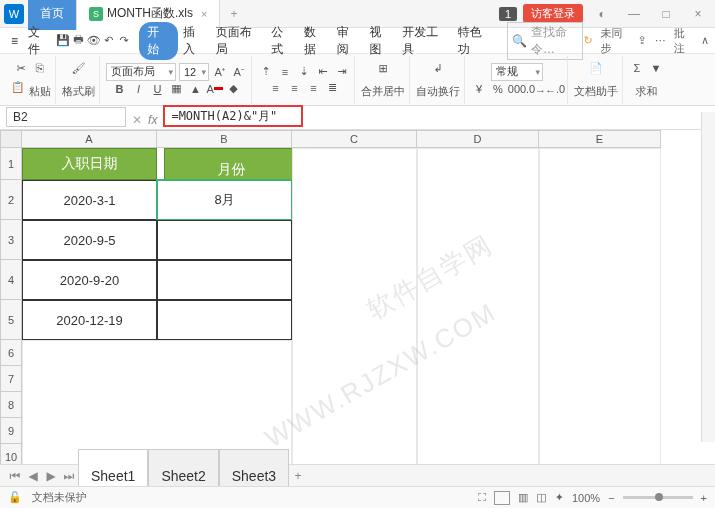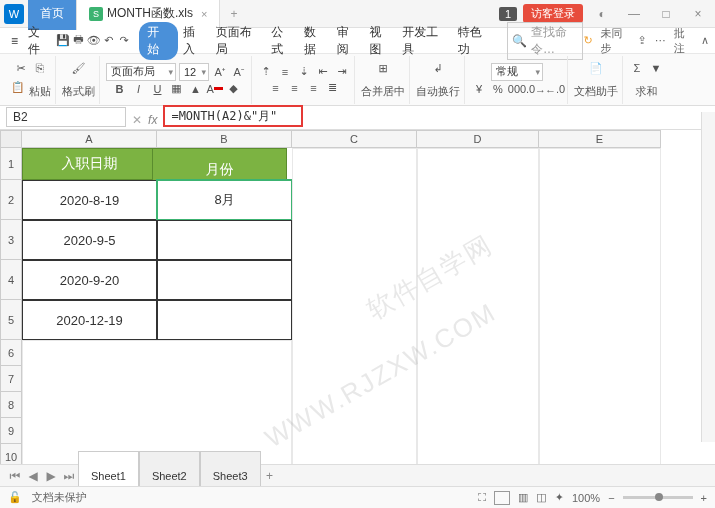--- a/index.html
+++ b/index.html
@@ -46,21 +46,21 @@
 .cells{position:absolute;top:18px;left:22px}
 .cell{position:absolute;border:1px solid #e8e8e8;display:flex;align-items:center;justify-content:center;font-size:13px;background:#fff}
 .hd-cell{background:#7cb342;color:#fff;font-size:14px;border:1px solid #5a8c2e}
 .data-cell{border:1.5px solid #333}
 .sel-cell{outline:2px solid #3cb371;outline-offset:-1px}
 .watermark{position:absolute;font-size:26px;color:rgba(150,150,150,0.22);transform:rotate(-30deg);pointer-events:none;letter-spacing:2px}
 .wm1{top:130px;left:360px}
 .wm2{top:230px;left:250px}
 .sheet-tabs{position:absolute;bottom:22px;left:0;right:0;height:22px;border-top:1px solid #ddd;background:#f5f5f5;display:flex;align-items:center;padding:0 6px;gap:0}
 .nav-arrow{width:18px;text-align:center;color:#888;cursor:pointer}
-.sheet-tab{padding:18px 12px;border:1px solid #ccc;border-bottom:none;background:#f0f0f0;font-size:11px;cursor:pointer}
+.sheet-tab{padding:18px 12px;border:1px solid #ccc;border-bottom:none;background:#f0f0f0;font-size:14px;cursor:pointer}
 .sheet-tab.active{background:#fff}
 .statusbar{position:absolute;bottom:0;left:0;right:0;height:22px;border-top:1px solid #ddd;background:#f9f9f9;display:flex;align-items:center;padding:0 8px;font-size:11px;color:#666;gap:10px}
 .statusbar .right{margin-left:auto;display:flex;align-items:center;gap:8px}
 .view-icon{width:16px;height:14px;border:1px solid #999;display:inline-block}
 .zoom-slider{width:70px;height:3px;background:#ccc;position:relative}
 .zoom-slider::after{content:"";position:absolute;width:8px;height:8px;background:#888;border-radius:50%;top:-3px;left:32px}
 .scroll-v{position:absolute;right:0;top:112px;width:14px;height:330px;background:#f5f5f5;border-left:1px solid #ddd}
 </style>
 </head>
 <body>
@@ -227,23 +227,23 @@
     <div class="row-h" style="height:26px">6</div>
     <div class="row-h" style="height:26px">7</div>
     <div class="row-h" style="height:26px">8</div>
     <div class="row-h" style="height:26px">9</div>
     <div class="row-h" style="height:26px">10</div>
 
   </div>
   <div class="cells">
 
     <div class="cell hd-cell" style="left:0;top:0;width:135px;height:32px">入职日期</div>
-    <div class="cell hd-cell" style="left:130px;top:0;width:135px;height:44px">月份</div>
-
-    <div class="cell data-cell" style="left:0;top:32px;width:135px;height:40px">2020-8-19</div>
+    <div class="cell hd-cell" style="left:142px;top:0;width:135px;height:44px">月份</div>
+
+    <div class="cell data-cell" style="left:0;top:32px;width:135px;height:40px">2020-3-1</div>
     <div class="cell data-cell sel-cell" style="left:135px;top:32px;width:135px;height:40px">8月</div>
     <div class="cell data-cell" style="left:0;top:72px;width:135px;height:40px">2020-9-5</div>
     <div class="cell data-cell" style="left:135px;top:72px;width:135px;height:40px"></div>
     <div class="cell data-cell" style="left:0;top:112px;width:135px;height:40px">2020-9-20</div>
     <div class="cell data-cell" style="left:135px;top:112px;width:135px;height:40px"></div>
     <div class="cell data-cell" style="left:0;top:152px;width:135px;height:40px">2020-12-19</div>
     <div class="cell data-cell" style="left:135px;top:152px;width:135px;height:40px"></div>
 
     <div class="cell" style="left:270px;top:0;width:125px;height:322px"></div>
     <div class="cell" style="left:395px;top:0;width:122px;height:322px"></div>

